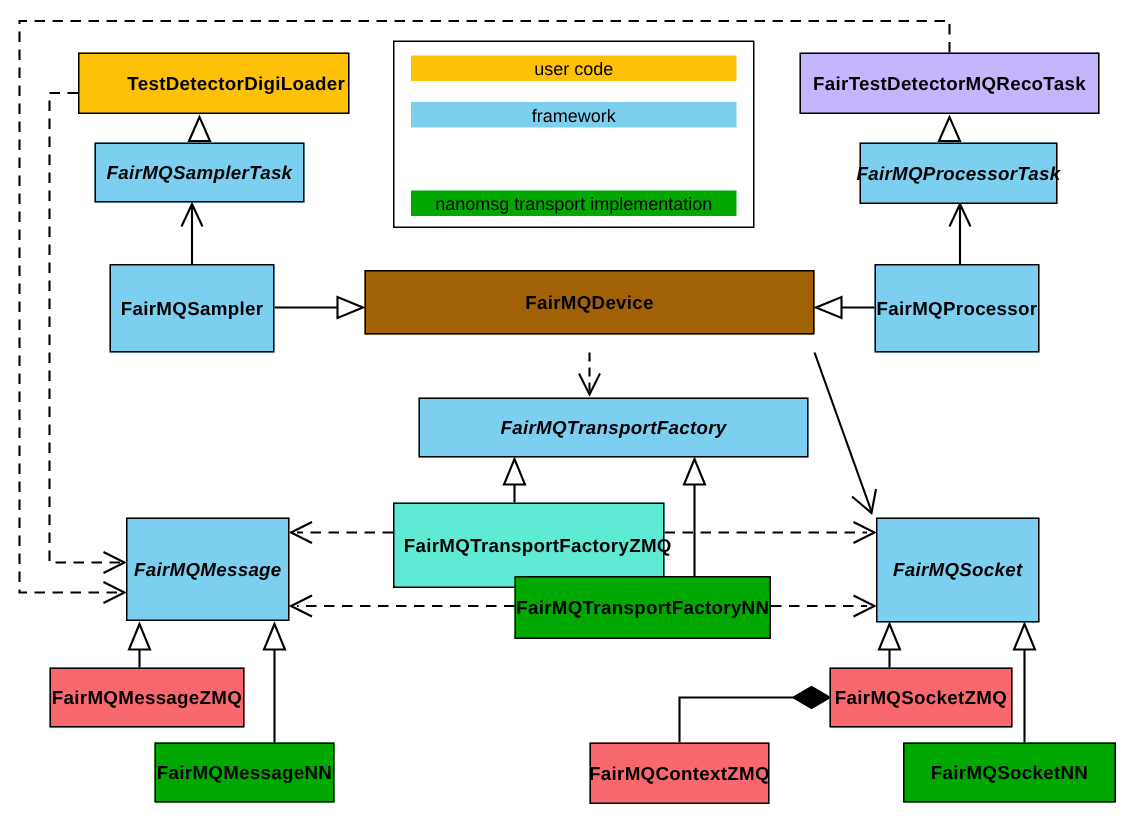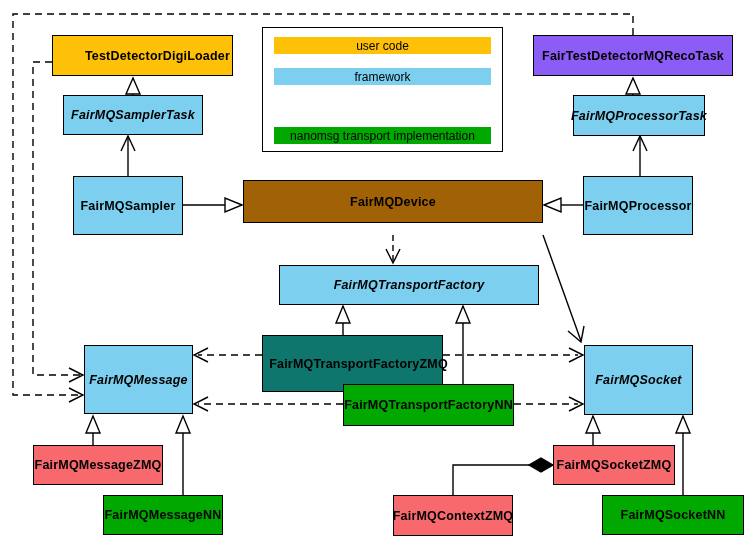--- a/index.html
+++ b/index.html
@@ -128,35 +128,35 @@
   </svg>
 
   <div class="legend-box">
     <div class="legend-bar" style="top: 9px; background-color: rgb(255, 193, 7);">user code</div>
     <div class="legend-bar" style="top: 40px; background-color: rgb(125, 207, 240);">framework</div>
     <div class="legend-bar" style="top: 99px; background-color: rgb(0, 168, 0);">nanomsg transport implementation</div>
   </div>
 
   <div class="node" style="left: 52px; top: 35px; width: 181px; height: 41px; background-color: rgb(255, 193, 7); padding-left: 30px;">TestDetectorDigiLoader</div>
 
-  <div class="node" style="left: 533px; top: 35px; width: 200px; height: 41px; background-color: #8b5cf6;">FairTestDetectorMQRecoTask</div>
+  <div class="node" style="left: 533px; top: 35px; width: 200px; height: 41px; background-color: #c4b5fd;">FairTestDetectorMQRecoTask</div>
 
   <div class="node abstract" style="left: 63px; top: 95px; width: 140px; height: 40px; background-color: rgb(125, 207, 240);">FairMQSamplerTask</div>
 
   <div class="node abstract" style="left: 573px; top: 95px; width: 132px; height: 41px; background-color: rgb(125, 207, 240);">FairMQProcessorTask</div>
 
   <div class="node" style="left: 73px; top: 176px; width: 110px; height: 59px; background-color: rgb(125, 207, 240);">FairMQSampler</div>
 
   <div class="node" style="left: 243px; top: 180px; width: 300px; height: 43px; background-color: #a16207;">FairMQDevice</div>
 
   <div class="node" style="left: 583px; top: 176px; width: 110px; height: 59px; background-color: rgb(125, 207, 240);">FairMQProcessor</div>
 
   <div class="node abstract" style="left: 263px; top: 265px; width: 260px; height: 40px; background-color: rgb(125, 207, 240); margin-left: 16px;">FairMQTransportFactory</div>
 
-  <div class="node" style="left: 262px; top: 335px; width: 181px; height: 57px; background-color: #0f766e; padding-left: 12px;">FairMQTransportFactoryZMQ</div>
+  <div class="node" style="left: 262px; top: 335px; width: 181px; height: 57px; background-color: #5eead4; padding-left: 12px;">FairMQTransportFactoryZMQ</div>
 
   <div class="node" style="left: 343px; top: 384px; width: 171px; height: 42px; background-color: rgb(0, 168, 0);">FairMQTransportFactoryNN</div>
 
   <div class="node abstract" style="left: 84px; top: 345px; width: 109px; height: 69px; background-color: rgb(125, 207, 240);">FairMQMessage</div>
 
   <div class="node abstract" style="left: 584px; top: 345px; width: 109px; height: 70px; background-color: rgb(125, 207, 240);">FairMQSocket</div>
 
   <div class="node" style="left: 33px; top: 445px; width: 130px; height: 40px; background-color: rgb(247, 105, 108);">FairMQMessageZMQ</div>
 
   <div class="node" style="left: 103px; top: 495px; width: 120px; height: 40px; background-color: rgb(0, 168, 0);">FairMQMessageNN</div>

